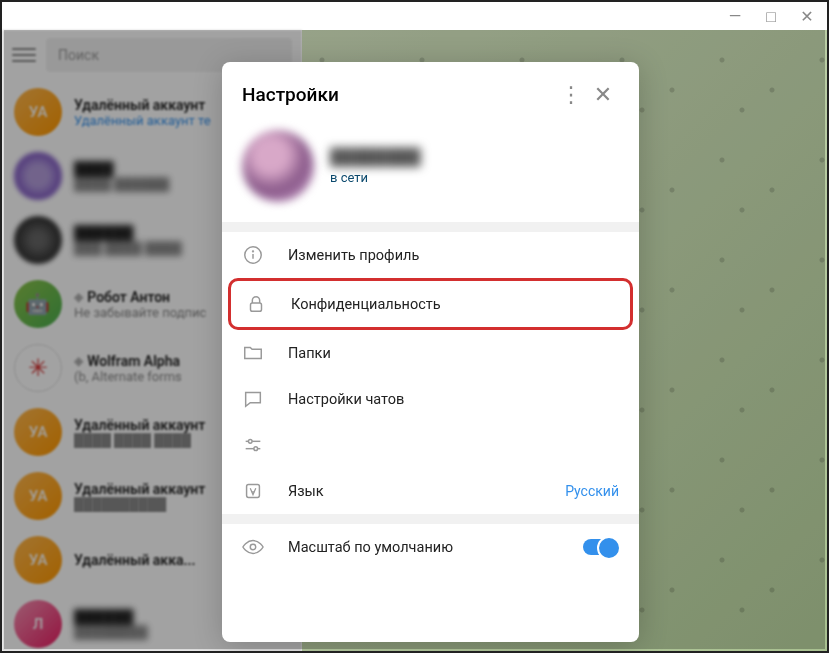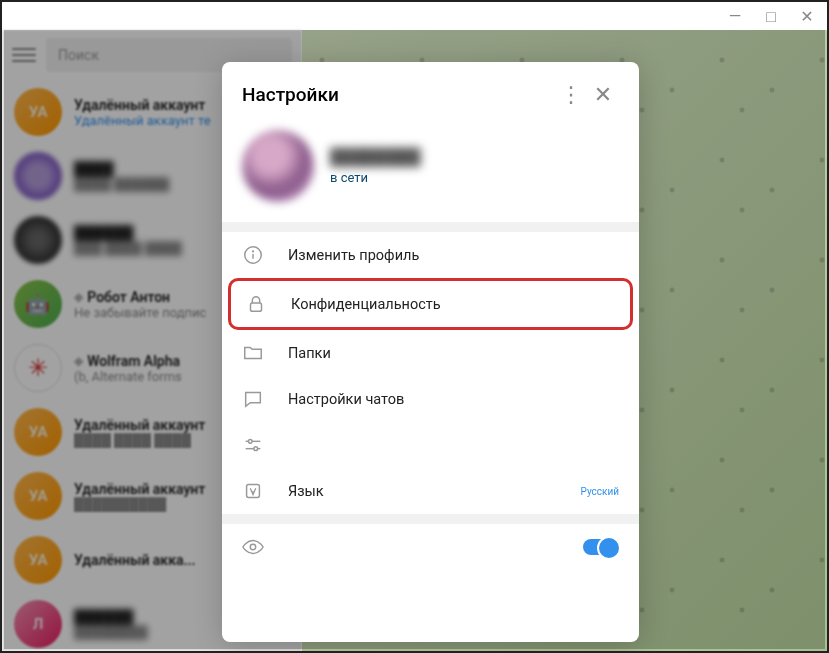--- a/index.html
+++ b/index.html
@@ -37,21 +37,21 @@
 .iconbtn { width: 32px; height: 32px; display: flex; align-items: center; justify-content: center; color: #888; cursor: pointer; border-radius: 50%; font-size: 22px; }
 .profile { display: flex; align-items: center; padding: 12px 20px 20px; gap: 16px; }
 .avatar-lg { width: 72px; height: 72px; border-radius: 50%; background: radial-gradient(circle at 40% 35%, #d8a8c8 25%, #8a5a8a 55%, #a878a8 75%); filter: blur(4px); }
 .profile-text div:first-child { font-size: 16px; font-weight: 600; filter: blur(5px); color: #555; }
 .status { font-size: 13px; color: #0c4a6e; margin-top: 4px; }
 .divider { height: 10px; background: #f1f1f1; }
 .menu { padding: 0 0; }
 .menu-item { display: flex; align-items: center; padding: 12px 20px; gap: 24px; cursor: pointer; font-size: 14.5px; color: #222; position: relative; }
 .menu-icon { width: 22px; height: 22px; display: flex; align-items: center; justify-content: center; color: #888; }
 .menu-icon svg { width: 22px; height: 22px; stroke: #999; stroke-width: 1.6; fill: none; }
-.menu-value { margin-left: auto; color: #3390ec; font-size: 10px; }
+.menu-value { margin-left: auto; color: #3390ec; font-size: 14px; }
 .highlight { border: 3px solid #d32f2f; border-radius: 10px; margin: 0 6px; padding-left: 14px; padding-right: 14px; }
 .toggle { margin-left: auto; width: 36px; height: 16px; background: #3390ec; border-radius: 10px; position: relative; }
 .toggle::after { content: ''; position: absolute; right: -2px; top: -3px; width: 20px; height: 20px; background: #3390ec; border: 2px solid #fff; border-radius: 50%; }
 .blurred-side { filter: blur(1px) brightness(0.85); }
 </style>
 </head>
 <body>
 
 <div class="titlebar">
   <span>—</span>
@@ -252,16 +252,17 @@
     </div>
   <div class="divider"></div>
   <div class="menu">
     <div class="menu-item">
       <div class="menu-icon">
         <svg viewBox="0 0 24 24">
             <path d="M1 12s4-7 11-7 11 7 11 7-4 7-11 7S1 12 1 12z"></path>
             <circle cx="12" cy="12" r="3"></circle>
           </svg>
       </div>
+      <span>Масштаб по умолчанию</span>
       <div class="toggle"></div>
     </div>
   </div>
 </div>
 
 </body></html>

